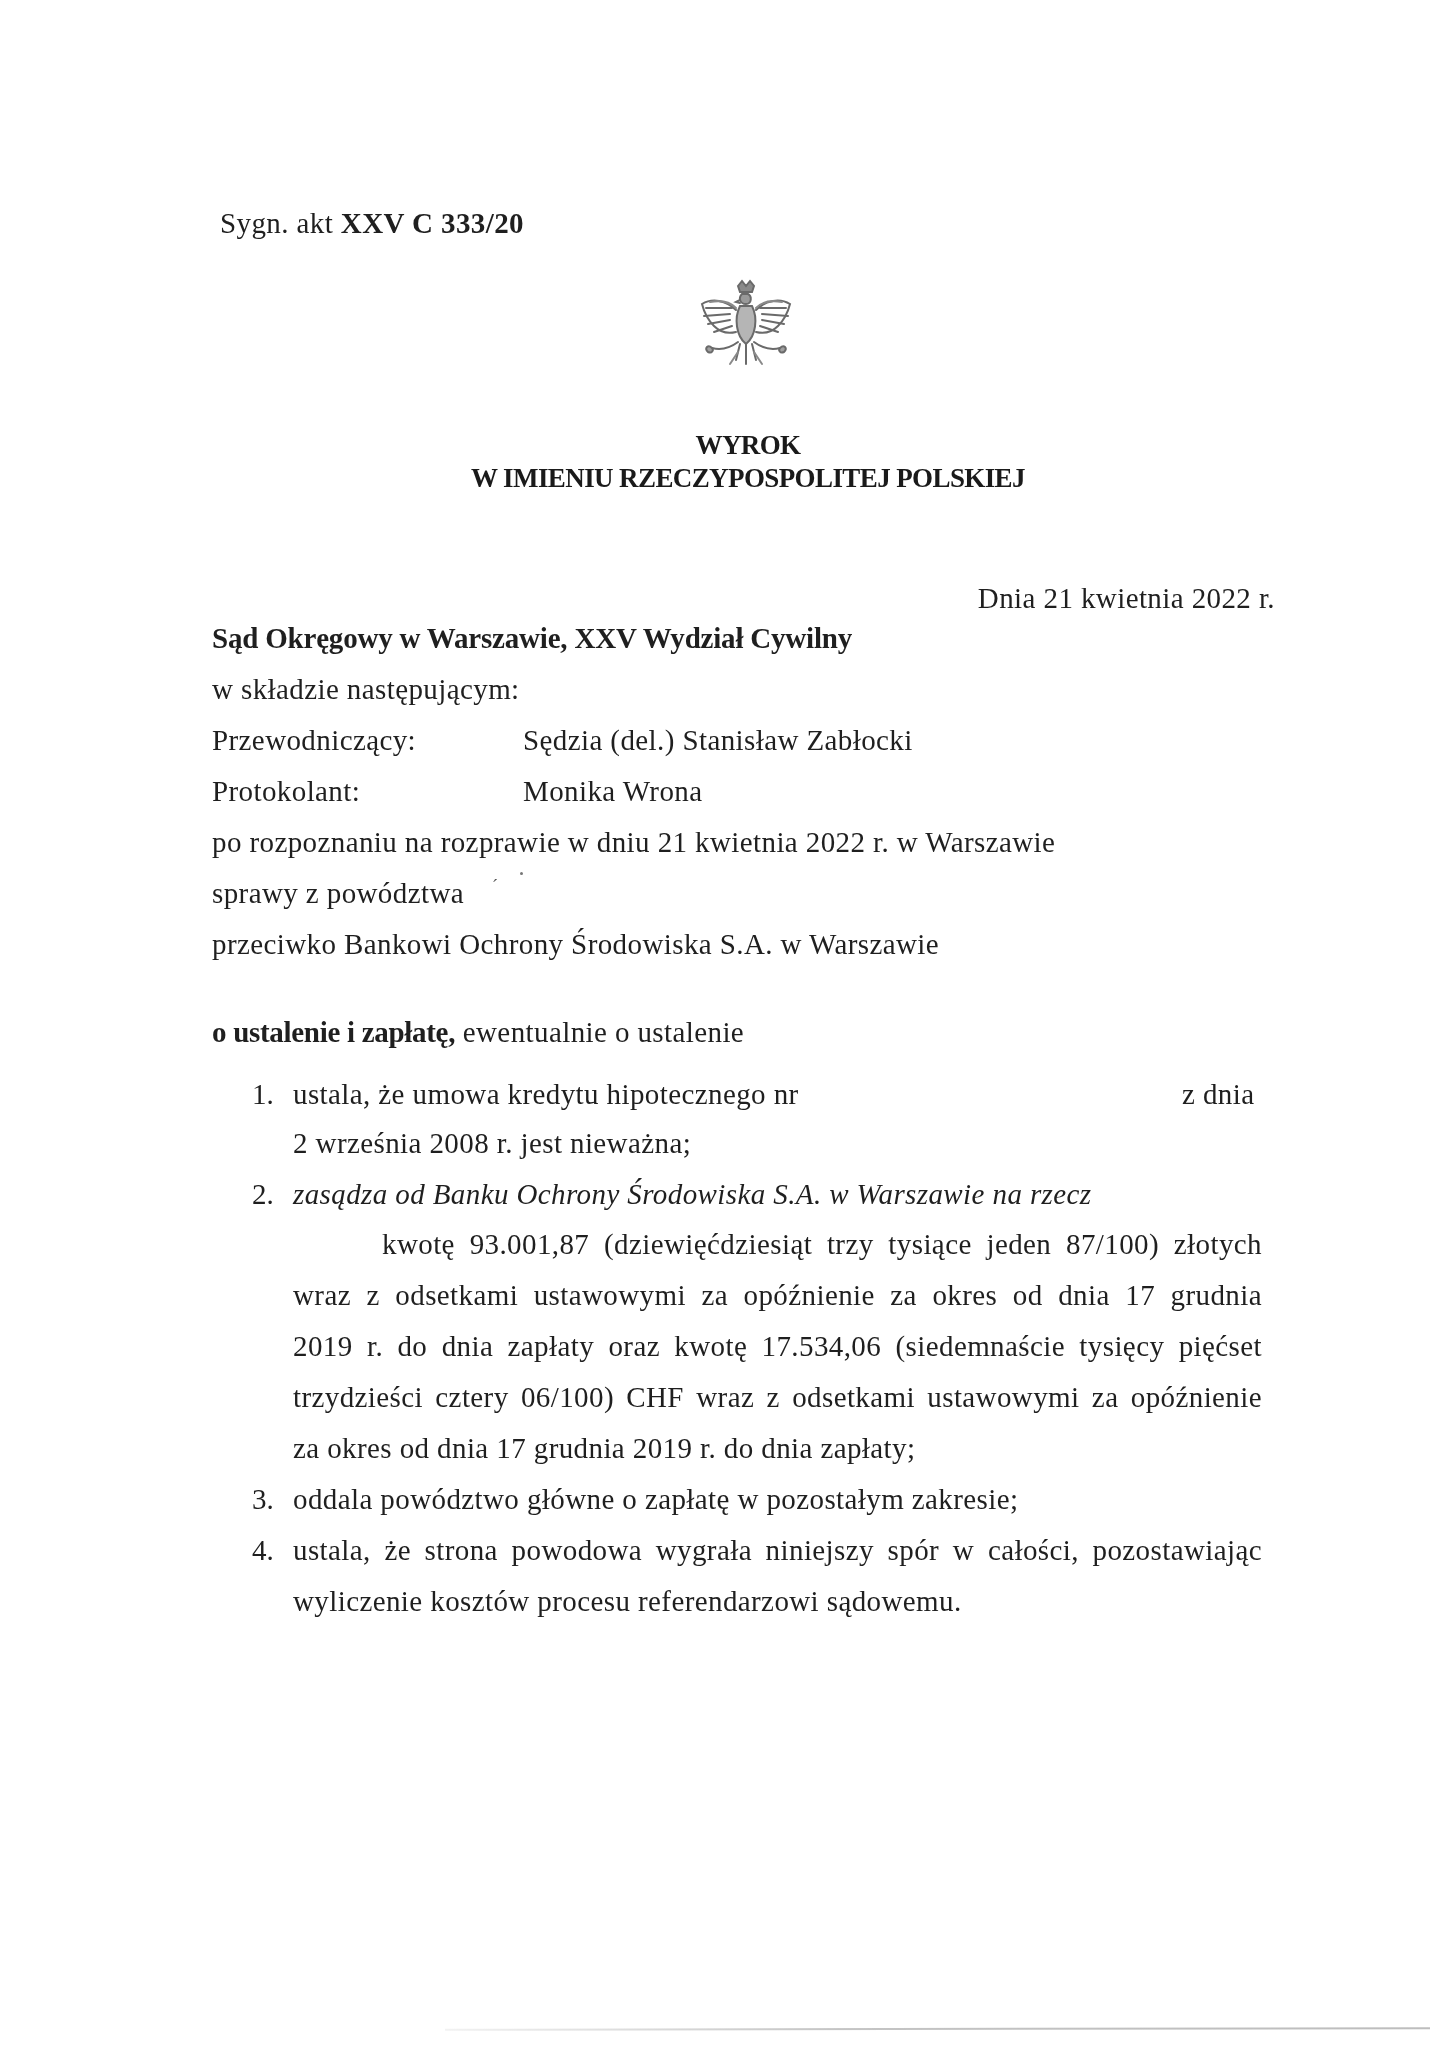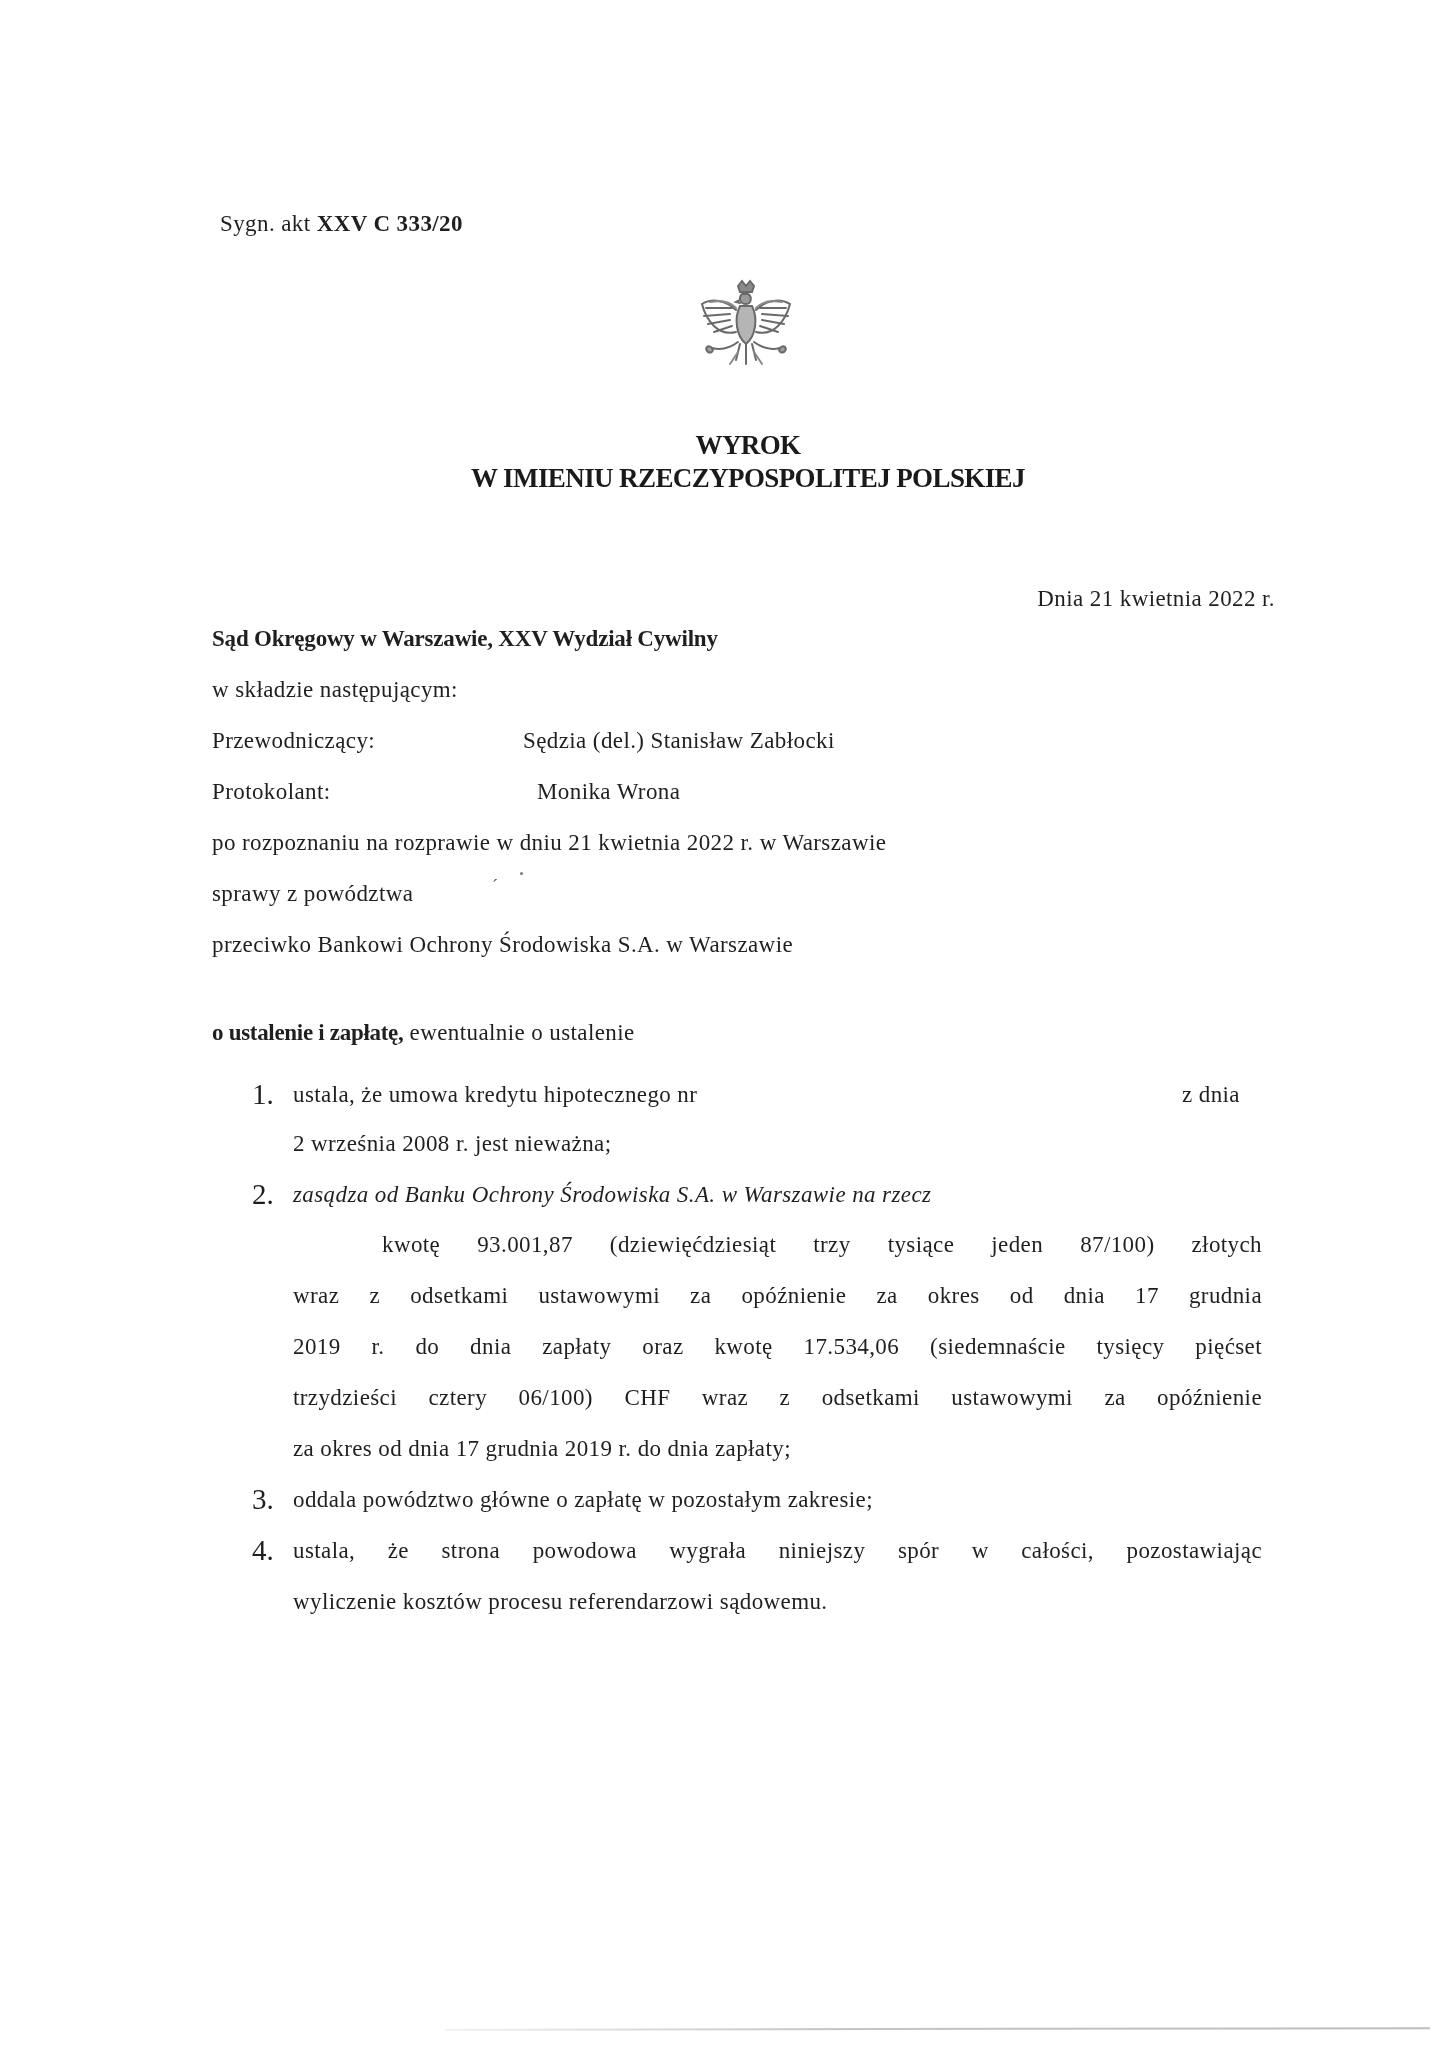--- a/index.html
+++ b/index.html
@@ -1,18 +1,18 @@
 <!DOCTYPE html>
 <html><head>
 <meta charset="utf-8">
 <style>
   html, body { margin: 0; padding: 0; background: #ffffff; }
   body { width: 1448px; height: 2048px; position: relative; overflow: hidden;
          font-family: "Liberation Serif", "DejaVu Serif", serif; color: #1f1f1f; }
-  .ln { position: absolute; font-size: 23px; line-height: 29px; white-space: nowrap; letter-spacing: 0.4px; }
+  .ln { position: absolute; font-size: 29px; line-height: 29px; white-space: nowrap; letter-spacing: 0.4px; }
   .b { font-weight: bold; }
   .just { text-align: justify; text-align-last: justify; white-space: normal; }
   .head { position: absolute; left: 0; width: 1496px; text-align: center; font-weight: bold;
           font-size: 27px; line-height: 27px; letter-spacing: -0.6px; color: #1a1a1a; }
   .num { position: absolute; font-size: 29px; line-height: 29px; }
   .eagle { position: absolute; left: 690px; top: 278px; width: 112px; height: 112px; }
   .scanline { position: absolute; left: 445px; top: 2028px; width: 985px; height: 2px;
               background: linear-gradient(90deg, rgba(190,190,190,0.2), #c4c4c4 40%, #bdbdbd); transform: rotate(-0.1deg); }
   .mark { position: absolute; font-size: 18px; color: #555; }
 </style>
@@ -55,21 +55,21 @@
 <div class="head" style="top:465px;">W IMIENIU RZECZYPOSPOLITEJ POLSKIEJ</div>
 
 <div class="ln" style="right:173px; top:559px;margin-top:25px;">Dnia 21 kwietnia 2022 r.</div>
 
 <div class="ln b" style="left:212px; top:624px; letter-spacing:-0.2px;">Sąd Okręgowy w  Warszawie,  XXV Wydział Cywilny</div>
 <div class="ln" style="left:212px; top:675px;">w składzie następującym:</div>
 
 <div class="ln" style="left:212px; top:726px;">Przewodniczący:</div>
 <div class="ln" style="left:523px; top:726px;">Sędzia (del.) Stanisław Zabłocki</div>
 <div class="ln" style="left:212px; top:777px;">Protokolant:</div>
-<div class="ln" style="left:537px; top:777px;">Monika Wrona</div>
+<div class="ln" style="left:523px; top:777px;">Monika Wrona</div>
 
 <div class="ln" style="left:212px; top:828px;">po rozpoznaniu na rozprawie w dniu 21 kwietnia 2022 r. w Warszawie</div>
 <div class="ln" style="left:212px; top:879px;">sprawy z powództwa</div>
 <div class="mark" style="left:492px; top:876px;">´</div>
 <div class="mark" style="left:520px; top:872px; width:3px; height:3px; background:#777; border-radius:50%;"></div>
 <div class="ln" style="left:212px; top:930px;">przeciwko Bankowi Ochrony Środowiska S.A. w Warszawie</div>
 <div class="ln" style="left:212px; top:1018px;">
   <span class="b" style="letter-spacing:-0.3px;">o ustalenie i zapłatę,</span><span style="white-space:pre;"> ewentualnie o ustalenie</span>
 </div>
 

